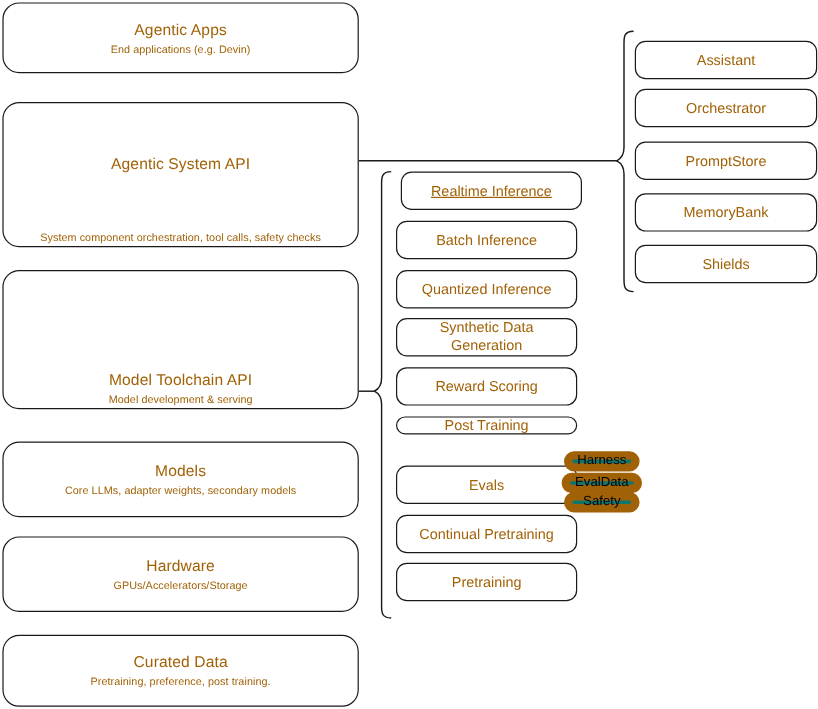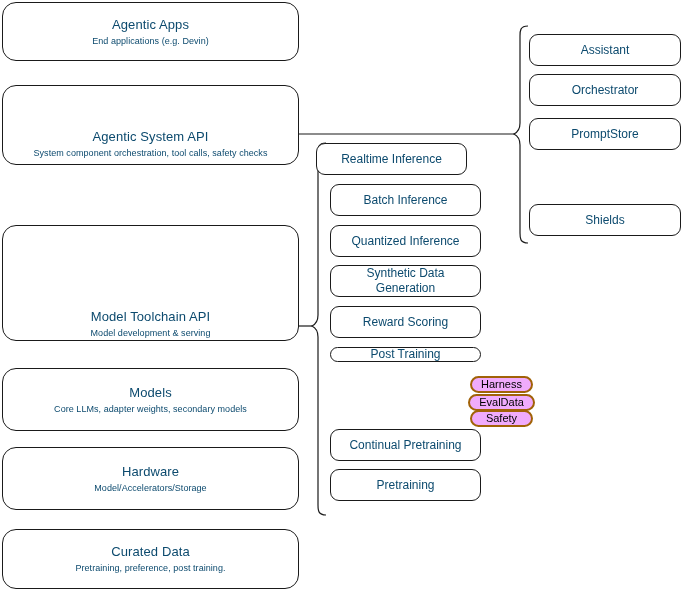--- a/index.html
+++ b/index.html
@@ -18,21 +18,21 @@
   .node {
     position: absolute;
     box-sizing: border-box;
     border: 1px solid #1a1a1a;
     background: #ffffff;
     display: flex;
     flex-direction: column;
     align-items: center;
     justify-content: center;
     text-align: center;
-    color: #0c4a6e;
+    color: #a16207;
   }
   
   .layer {
     border-radius: 14px;
     padding: 0 10px;
   }
   .layer .title {
     font-size: 13px;
     line-height: 17px;
     letter-spacing: 0.1px;
@@ -47,22 +47,22 @@
   .chip {
     border-radius: 9px;
     font-size: 12px;
     line-height: 15px;
     padding: 0 6px;
   }
   
   .pill {
     position: absolute;
     box-sizing: border-box;
-    border: 2px solid #a16207;
-    background: #f0abfc;
+    border: 7px solid #a16207;
+    background: #0f766e;
     border-radius: 999px;
     display: flex;
     align-items: center;
     justify-content: center;
     font-size: 11px;
     line-height: 13px;
     color: #000000;
     white-space: nowrap;
   }
   
@@ -83,38 +83,38 @@
 </head>
 <body>
 
 <div id="canvas">
 
   <div class="node layer" style="left:2px; top:2px; width:297px; height:59px;">
     <div class="title">Agentic Apps</div>
     <div class="subtitle">End applications (e.g. Devin)</div>
   </div>
 
-  <div class="node layer" style="left:2px; top:85px; width:297px; height:80px; justify-content:flex-start; padding-top:42px;">
+  <div class="node layer" style="left:2px; top:85px; width:297px; height:121px; justify-content:space-between; padding-top:42px;">
     <div class="title">Agentic System API</div>
     <div class="subtitle">System component orchestration, tool calls, safety checks</div>
   </div>
 
   <div class="node layer" style="left:2px; top:225px; width:297px; height:116px; justify-content:flex-end; padding-top:41px;">
     <div class="title">Model Toolchain API</div>
     <div class="subtitle">Model development &amp; serving</div>
   </div>
 
   <div class="node layer" style="left:2px; top:368px; width:297px; height:63px;">
     <div class="title">Models</div>
     <div class="subtitle">Core LLMs, adapter weights, secondary models</div>
   </div>
 
   <div class="node layer" style="left:2px; top:447px; width:297px; height:63px;">
     <div class="title">Hardware</div>
-    <div class="subtitle">Model/Accelerators/Storage</div>
+    <div class="subtitle">GPUs/Accelerators/Storage</div>
   </div>
 
   <div class="node layer" style="left:2px; top:529px; width:297px; height:60px;">
     <div class="title">Curated Data</div>
     <div class="subtitle">Pretraining, preference, post training.</div>
   </div>
 
   <svg class="wires" viewBox="0 0 682 591">
 
     <line x1="299" y1="134" x2="515" y2="134"></line>
@@ -135,38 +135,41 @@
       M 528 26
       C 520 26, 520 31, 520 36
       L 520 123
       C 520 129, 518 132, 514 134
       C 518 136, 520 139, 520 145
       L 520 233
       C 520 238, 520 243, 528 243
     "></path>
   </svg>
 
-  <div class="node chip" style="left:316px; top:143px; width:151px; height:32px;">
+  <div class="node chip" style="left:334px; top:143px; width:151px; height:32px;text-decoration:underline;">
     <span>Realtime Inference</span>
   </div>
   <div class="node chip" style="left:330px; top:184px; width:151px; height:32px;">
     <span>Batch Inference</span>
   </div>
   <div class="node chip" style="left:330px; top:225px; width:151px; height:32px;align-items:center;">
     <span>Quantized Inference</span>
   </div>
   <div class="node chip" style="left:330px; top:265px; width:151px; height:32px;">
     <span>Synthetic Data Generation</span>
   </div>
   <div class="node chip" style="left:330px; top:306px; width:151px; height:32px;">
     <span>Reward Scoring</span>
   </div>
   <div class="node chip" style="left:330px; top:347px; width:151px; height:15px;">
     <span>Post Training</span>
   </div>
+  <div class="node chip" style="left:330px; top:388px; width:151px; height:32px;">
+    <span>Evals</span>
+  </div>
   <div class="node chip" style="left:330px; top:429px; width:151px; height:32px;">
     <span>Continual Pretraining</span>
   </div>
   <div class="node chip" style="left:330px; top:469px; width:151px; height:32px;">
     <span>Pretraining</span>
   </div>
 
   <div class="pill" style="left:470px; top:376px; width:63px; height:17px;">
     <span>Harness</span>
   </div>
@@ -179,17 +182,20 @@
 
   <div class="node chip" style="left:529px; top:34px; width:152px; height:32px;">
     <span>Assistant</span>
   </div>
   <div class="node chip" style="left:529px; top:74px; width:152px; height:32px;">
     <span>Orchestrator</span>
   </div>
   <div class="node chip" style="left:529px; top:118px; width:152px; height:32px;">
     <span>PromptStore</span>
   </div>
+  <div class="node chip" style="left:529px; top:161px; width:152px; height:32px;">
+    <span>MemoryBank</span>
+  </div>
   <div class="node chip" style="left:529px; top:204px; width:152px; height:32px;">
     <span>Shields</span>
   </div>
 
 </div>
 
 </body></html>

